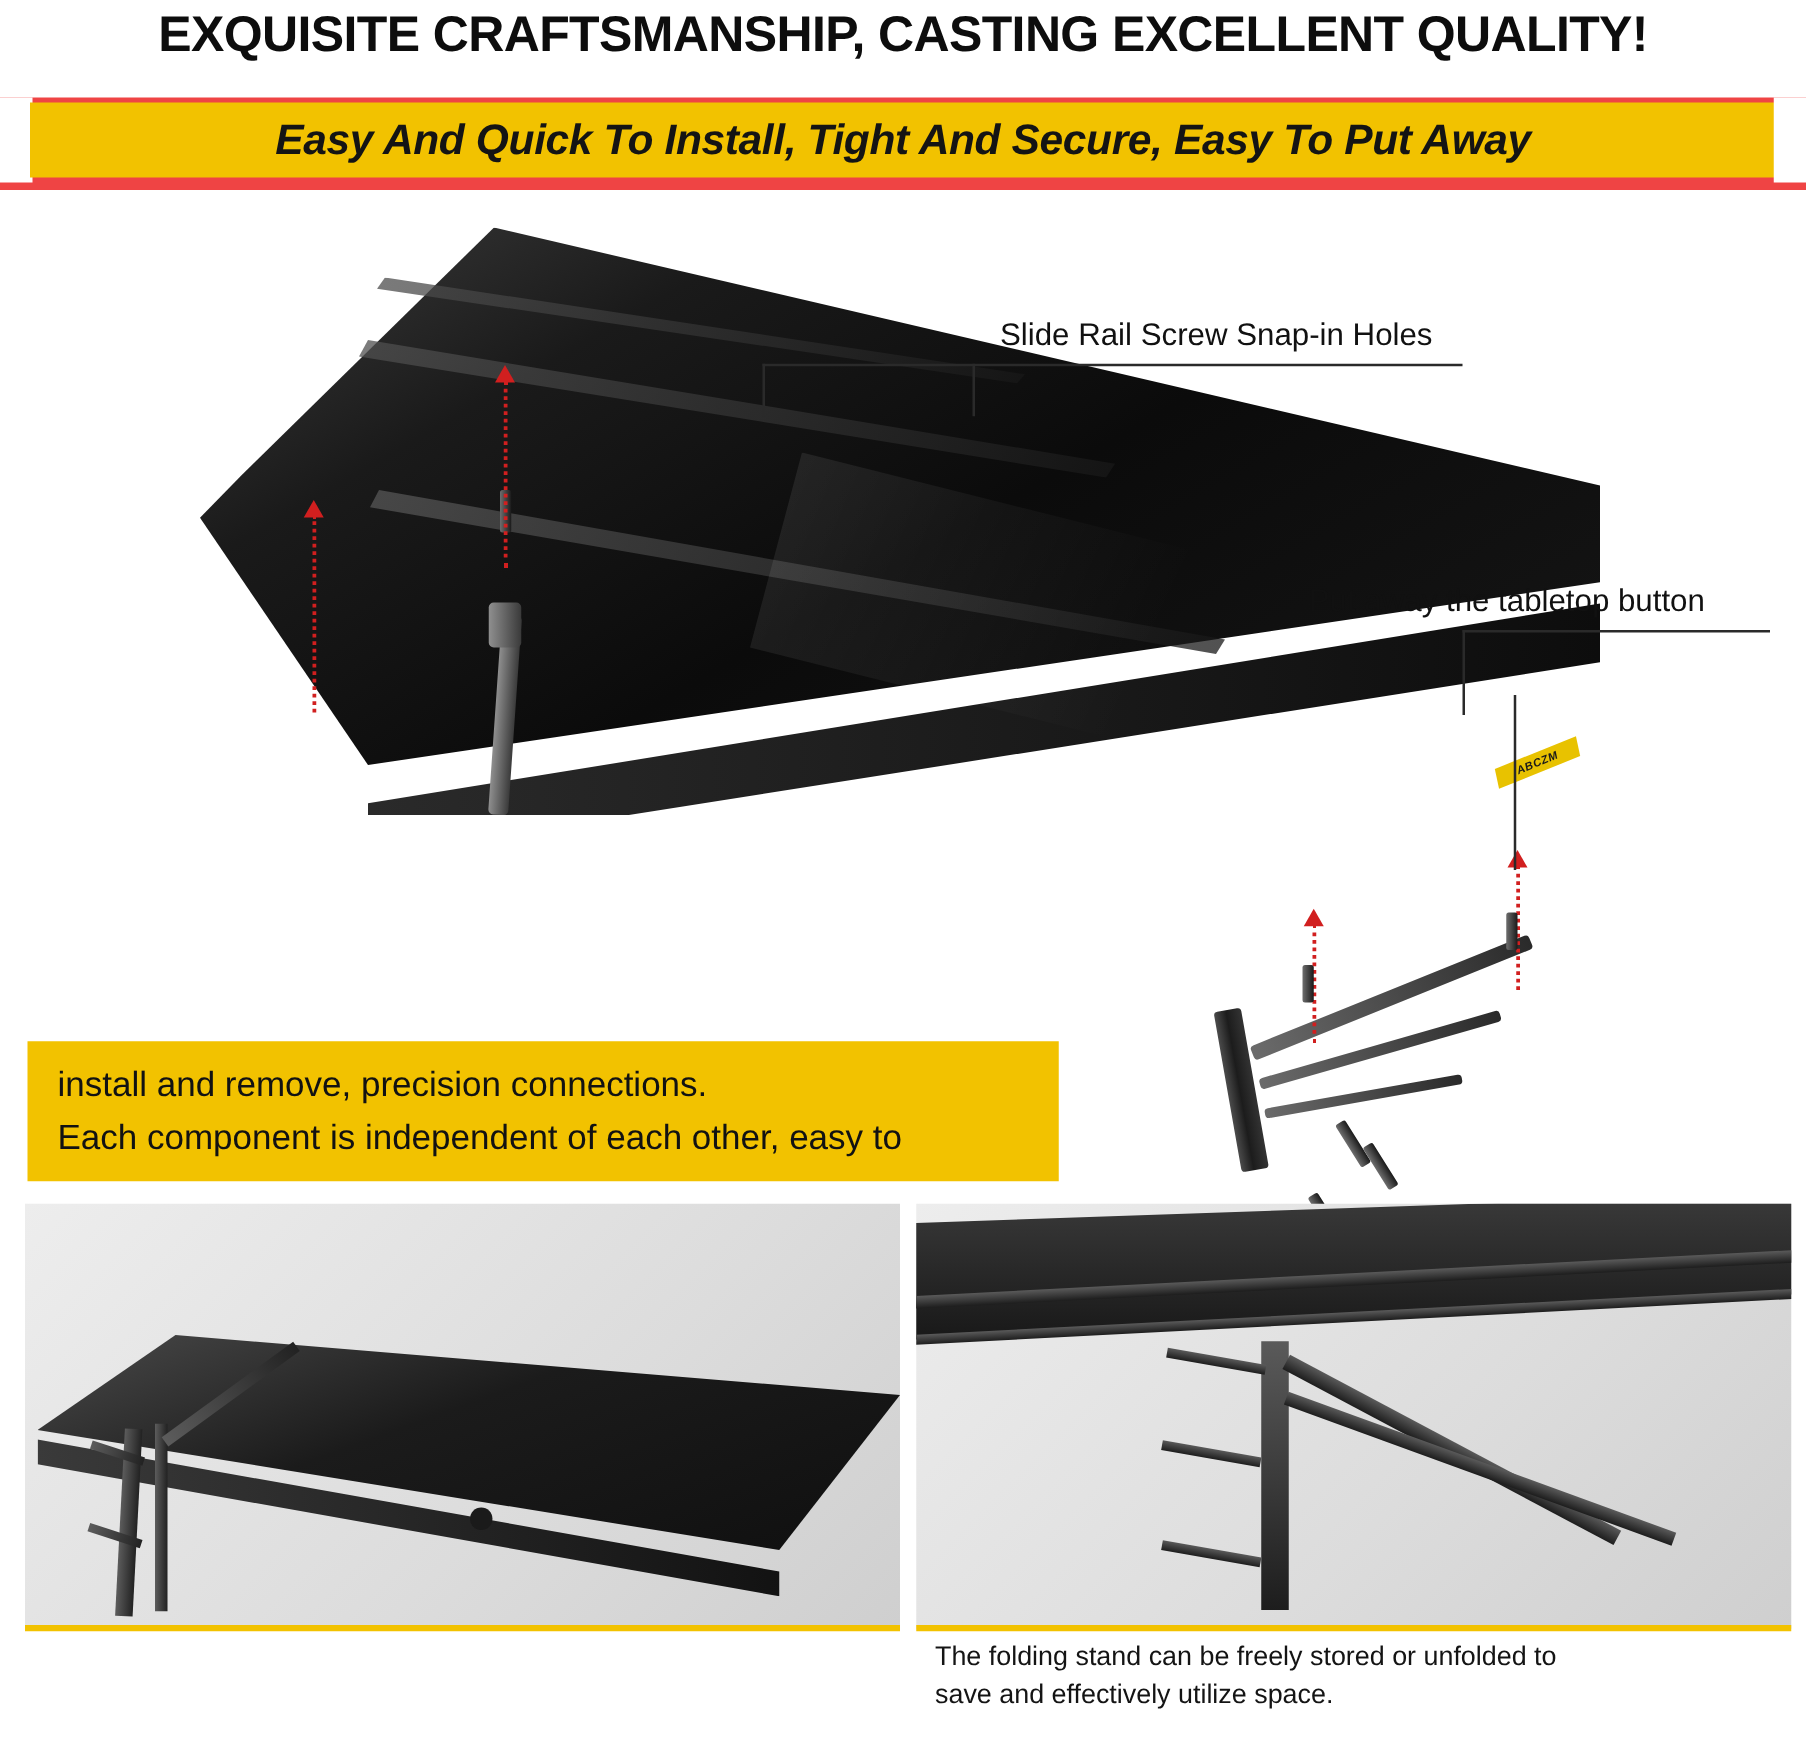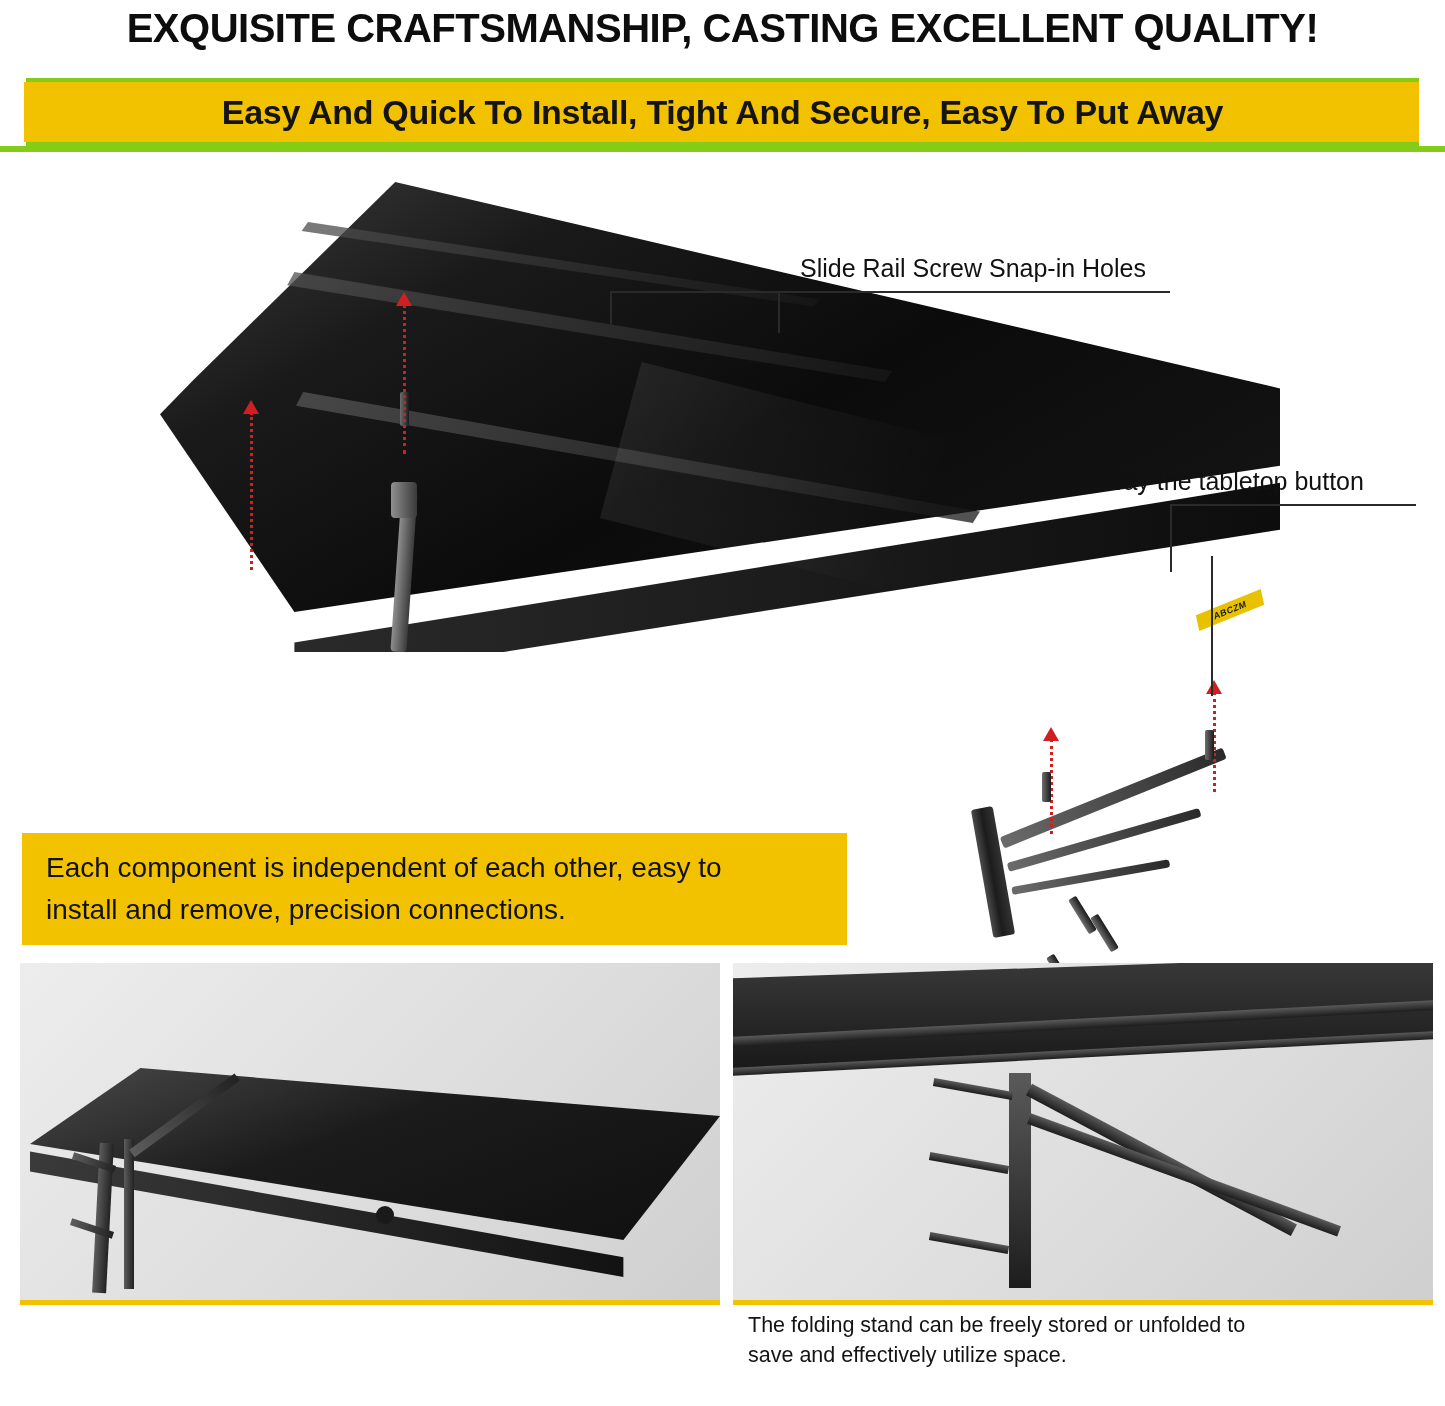--- a/index.html
+++ b/index.html
@@ -31,21 +31,22 @@
     font-weight: bold;
     letter-spacing: -0.5px;
     color: #0d0d0d;
     font-family: "Liberation Sans", sans-serif;
   }
   .header-band {
     position: absolute;
     left: 0; top: 78px;
     width: 1445px;
     height: 76px;
-    background: #84cc16;
+    background: #ef4444;
+    font-style: italic;
   }
   .header-band-inner {
     position: absolute;
     left: 24px; top: 4px;
     width: 1397px;
     height: 60px;
     background: #f2c200;
     display: flex;
     align-items: center;
     justify-content: center;
@@ -399,22 +400,22 @@
   <div class="leader" style="left:610px; top:139px; width:2px; height:42px;"></div>
   <div class="leader" style="left:778px; top:139px; width:2px; height:42px;"></div>
 
   <div class="callout" style="left:1047px; top:315px;">Put away the tabletop button</div>
   <div class="leader" style="left:1170px; top:352px; width:246px; height:2px;"></div>
   <div class="leader" style="left:1170px; top:352px; width:2px; height:68px;"></div>
   <div class="leader" style="left:1211px; top:404px; width:2px; height:140px;"></div>
 </div>
 
 <div class="yellow-box">
+  <p>install and remove, precision connections.</p>
   <p>Each component is independent of each other, easy to</p>
-  <p>install and remove, precision connections.</p>
 </div>
 
 <div class="panel panel-left">
   <div class="p-slab pl-top"></div>
   <div class="p-slab pl-edge"></div>
   <div class="pl-leg" style="left:76px; top:180px; width:14px; height:150px; transform:rotate(3deg);"></div>
   <div class="pl-leg" style="left:104px; top:176px; width:10px; height:150px;"></div>
   <div class="pl-leg" style="left:112px; top:186px; width:130px; height:9px; transform:rotate(-36deg); transform-origin:left center;"></div>
   <div class="pl-leg" style="left:52px; top:196px; width:44px; height:7px; transform:rotate(18deg);"></div>
   <div class="pl-leg" style="left:50px; top:262px; width:44px; height:7px; transform:rotate(18deg);"></div>

